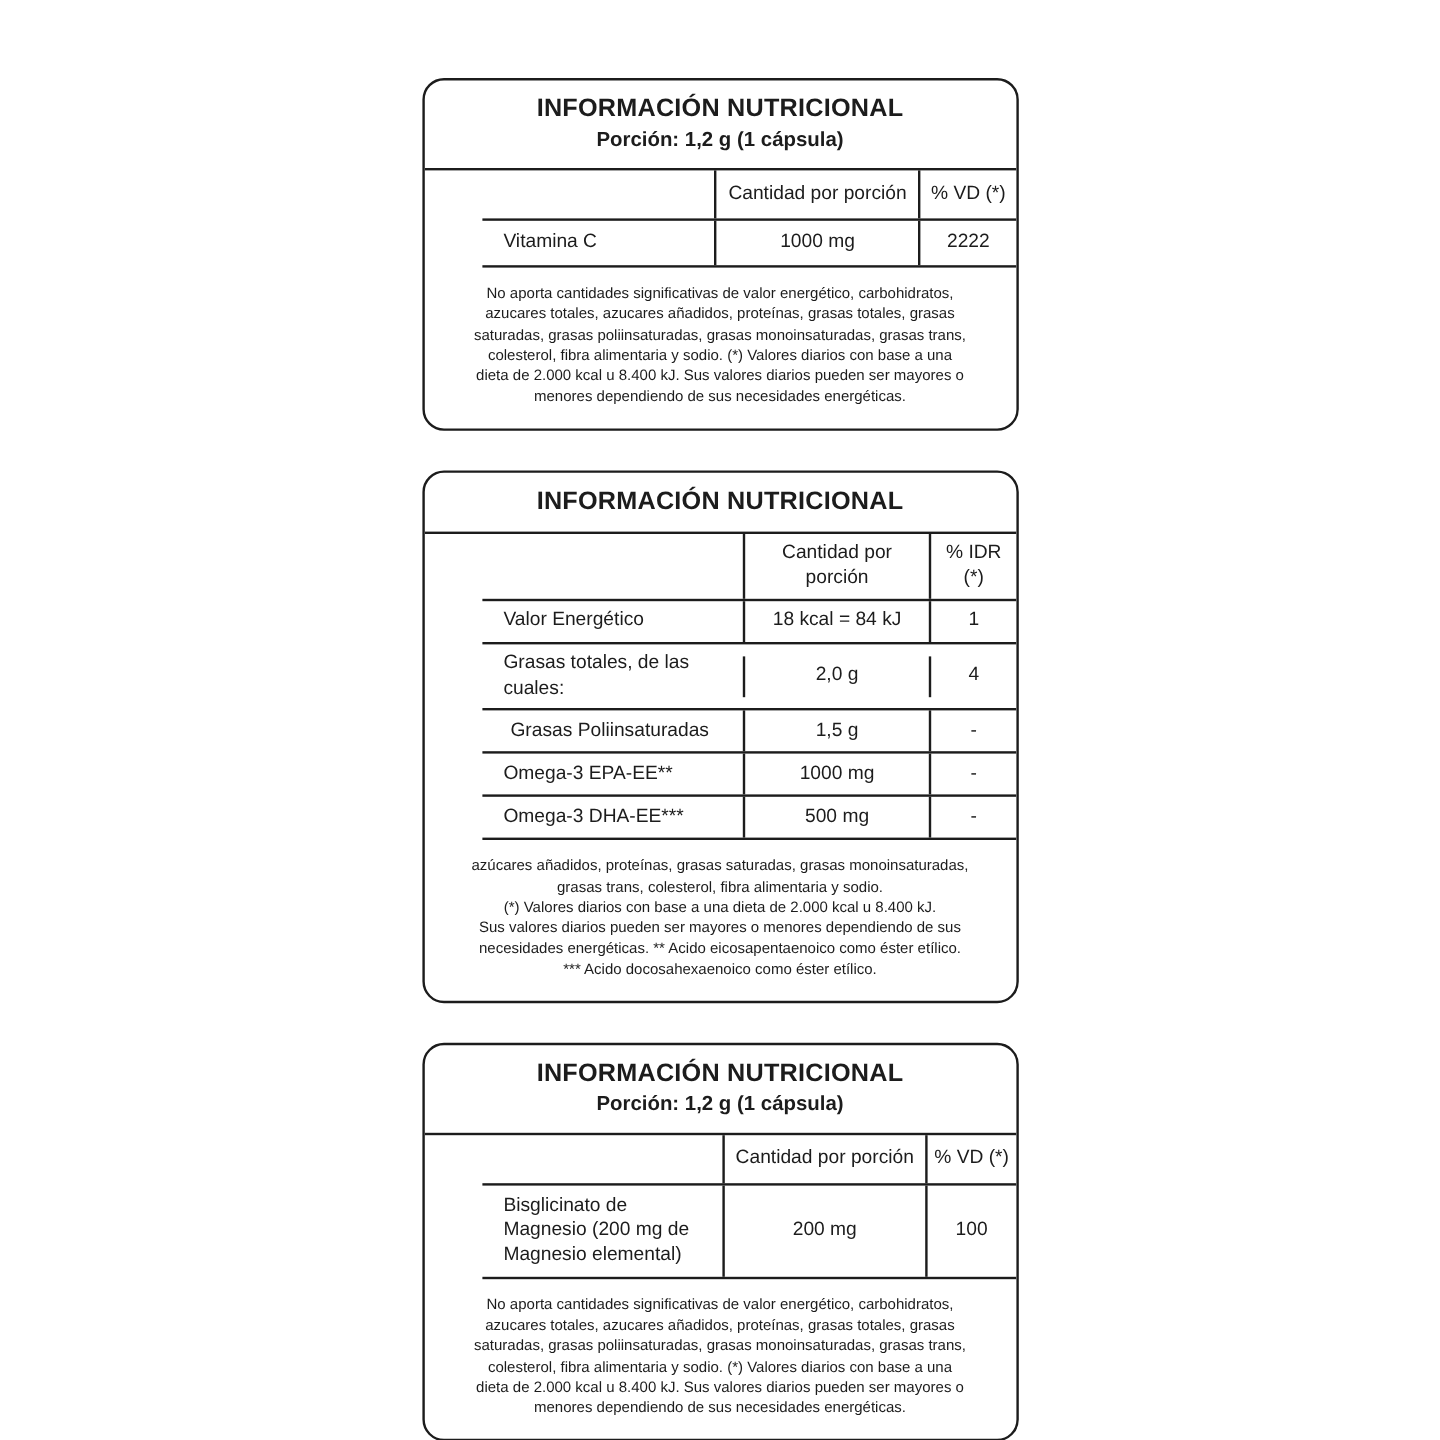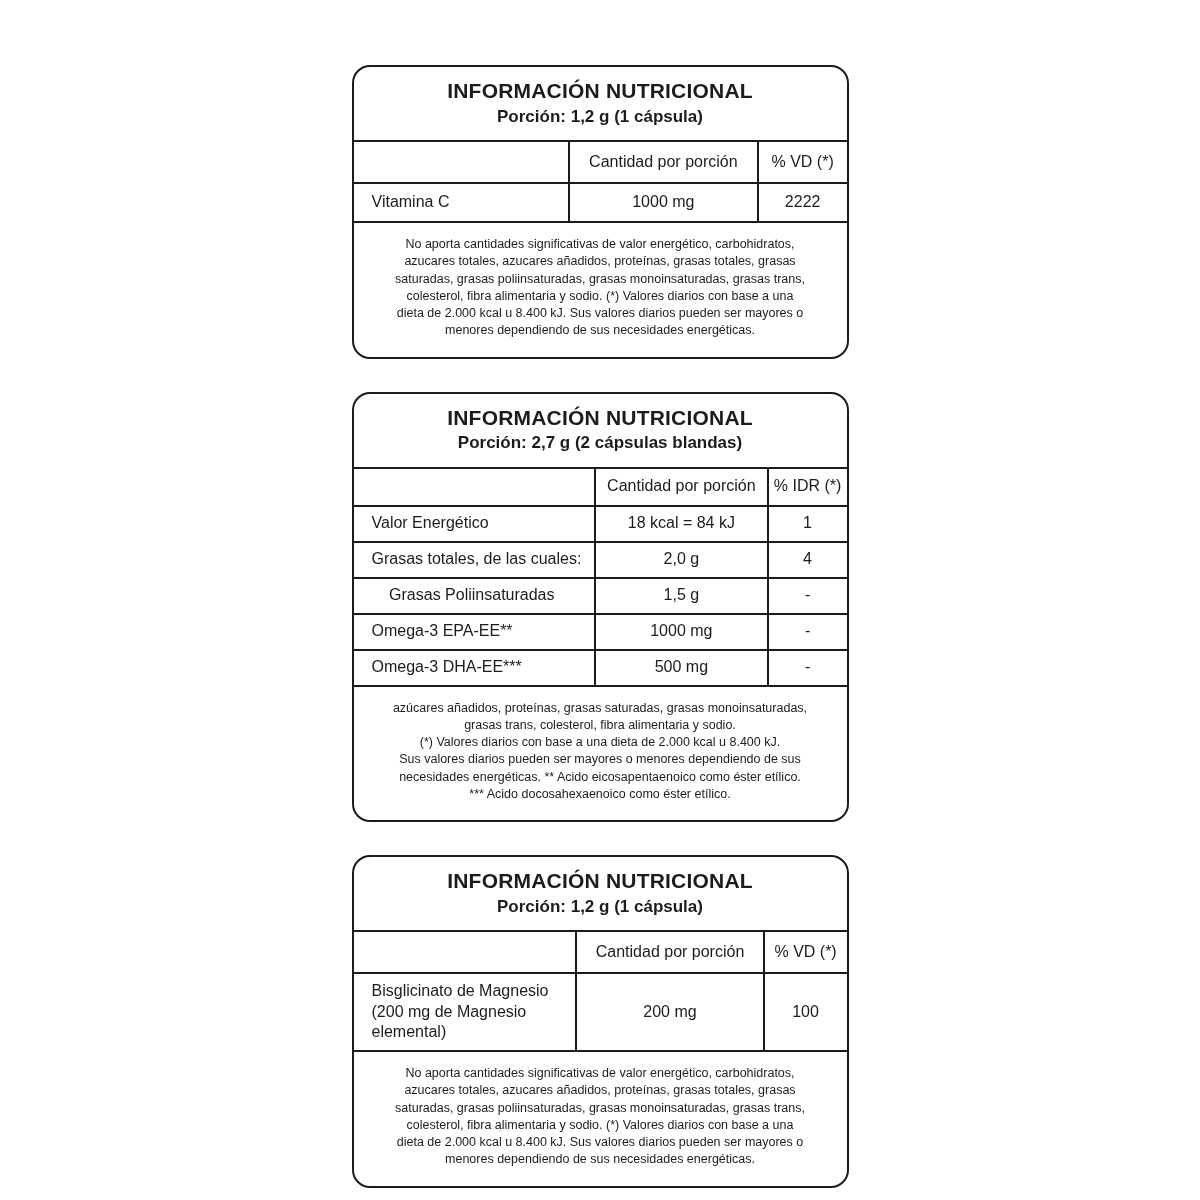--- a/index.html
+++ b/index.html
@@ -38,22 +38,23 @@
     line-height: 1.22;
   }
   .panel-portion {
     font-size: 17px;
     font-weight: bold;
     line-height: 1.2;
     margin-top: 3px;
   }
   .trow {
     display: flex;
-    align-items: flex-end;
+    align-items: center;
     border-bottom: 2px solid #1c1c1c;
+    margin-left: 48px;
   }
   .cell {
     display: flex;
     align-items: center;
     font-size: 16px;
     line-height: 1.3;
   }
   .c1 { padding: 6px 8px 6px 18px; text-align: left; }
   .c2, .c3 {
     justify-content: center;
@@ -104,21 +105,20 @@
       <div>saturadas, grasas poliinsaturadas, grasas monoinsaturadas, grasas trans,</div>
       <div>colesterol, fibra alimentaria y sodio. (*) Valores diarios con base a una</div>
       <div>dieta de 2.000 kcal u 8.400 kJ. Sus valores diarios pueden ser mayores o</div>
       <div>menores dependiendo de sus necesidades energéticas.</div>
     </div>
   </div>
 
   <div class="panel p2">
     <div class="panel-header">
       <div class="panel-title">INFORMACIÓN NUTRICIONAL</div>
-      <div class="panel-portion">Porción: 2,7 g (2 cápsulas blandas)</div>
     </div>
     <div class="trow hrow">
       <div class="cell c1"></div>
       <div class="cell c2">Cantidad por porción</div>
       <div class="cell c3">% IDR (*)</div>
     </div>
     <div class="trow drow">
       <div class="cell c1">Valor Energético</div>
       <div class="cell c2">18 kcal = 84 kJ</div>
       <div class="cell c3">1</div>

